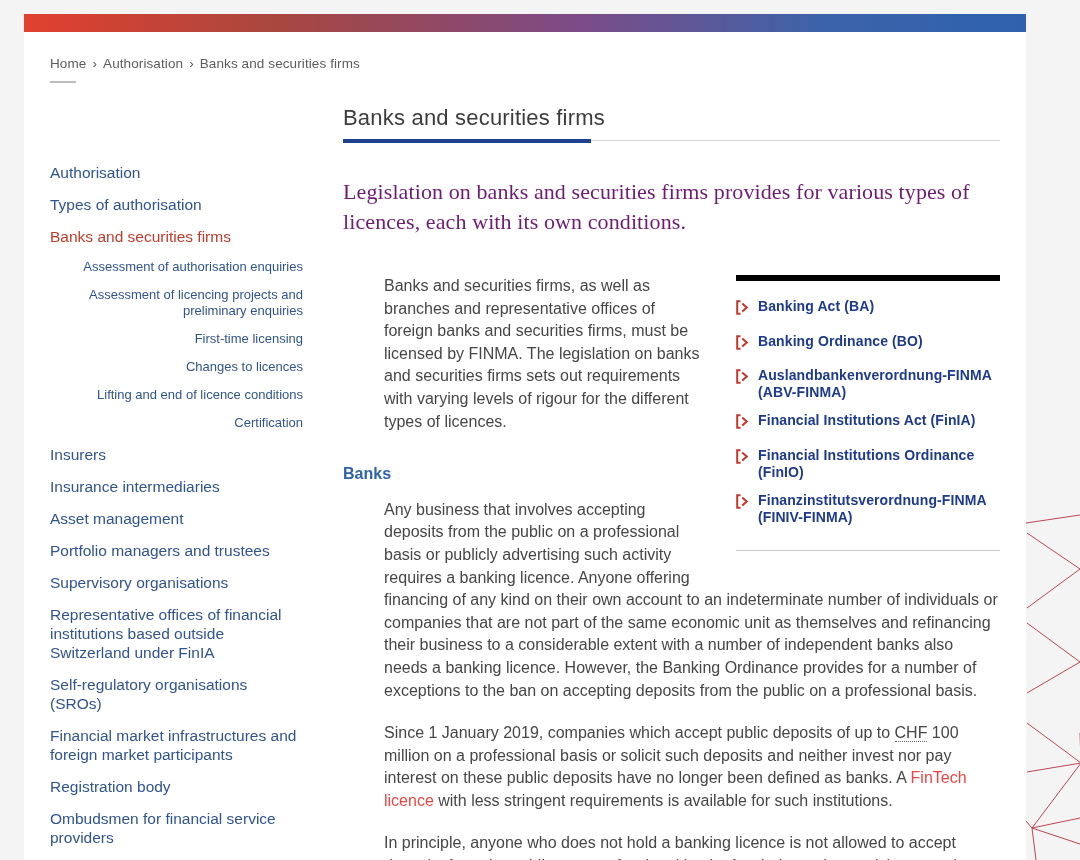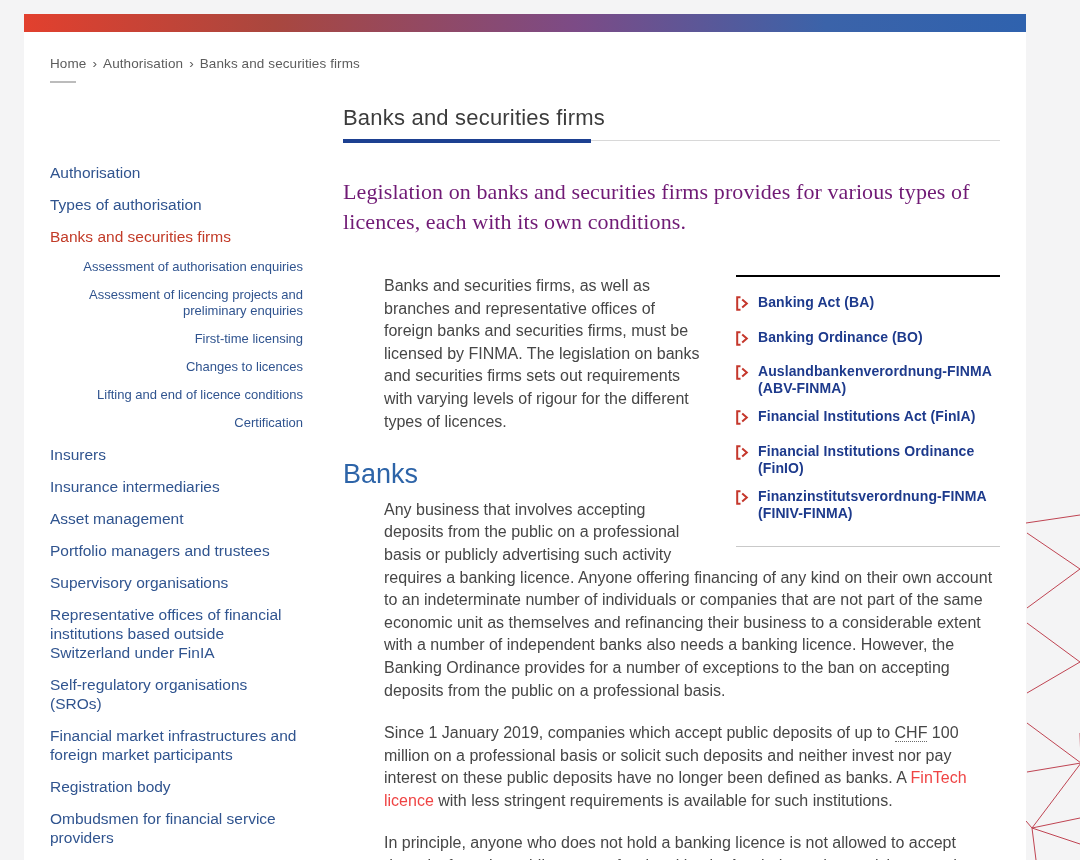--- a/index.html
+++ b/index.html
@@ -58,26 +58,26 @@
   .lead {
     font-family:"Liberation Serif", serif;
     font-size:22px; line-height:30px; color:#701a75;
     margin-top:34px; margin-bottom:38px; letter-spacing:.1px;
   }
 
   .content { font-size:16px; line-height:22.6px; color:#464646; }
   .content p { margin-bottom:20px;margin-left:41px; }
   .content .intro { margin-bottom:26px; }
 
-  .section-heading { font-size:27px; font-weight:400; color:#2d64a8; margin:30px 0 13px; }
+  .section-heading { font-size:16px; font-weight:700; color:#2d64a8; margin:30px 0 13px; }
 
   
   .related-links {
     float:right; width:264px; margin-left:36px; margin-bottom:16px;
-    border-top:2px solid #000000; border-bottom:1px solid #c9c9c9;
+    border-top:6px solid #000000; border-bottom:1px solid #c9c9c9;
     padding:17px 0 24px;
   }
   .rl-item {
     display:flex; align-items:flex-start; gap:9px;
     margin-bottom:11px; cursor:pointer; text-decoration:none;
   }
   .rl-item:last-child { margin-bottom:0; }
   .rl-item .icon { flex:0 0 13px; margin-top:1px; }
   .rl-item .lbl { font-size:14px; font-weight:bold; color:#1d3a8c; line-height:17px; letter-spacing:.1px; }
 

